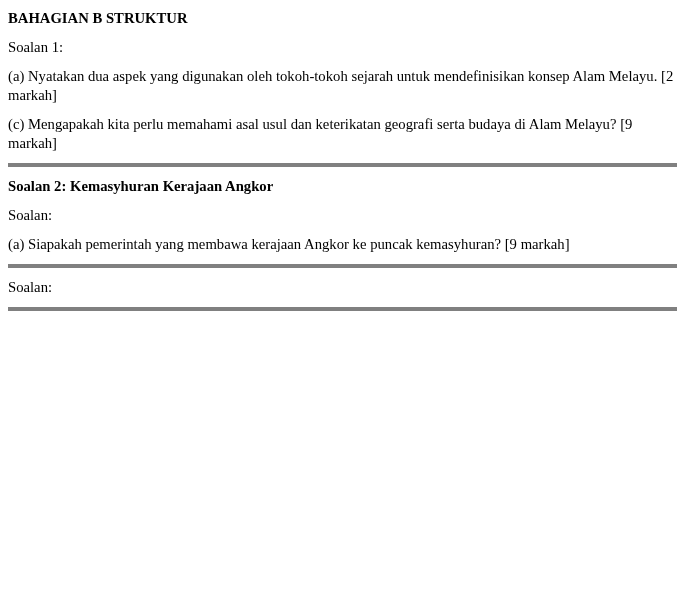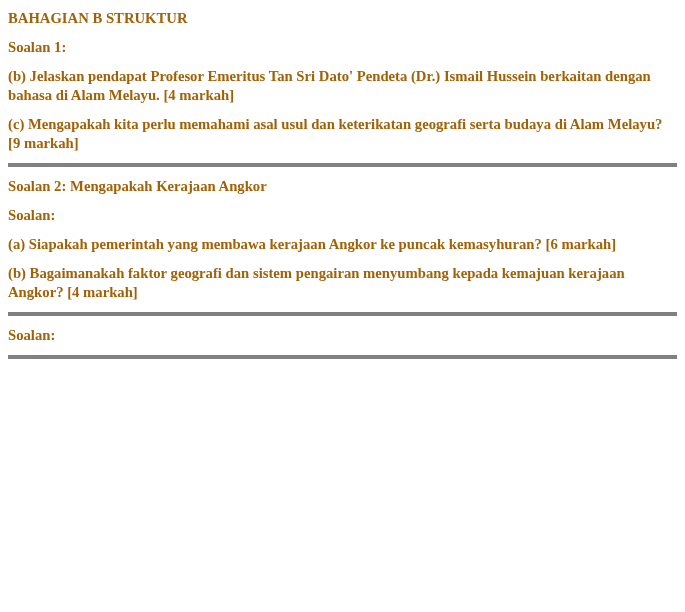--- a/index.html
+++ b/index.html
@@ -14,51 +14,49 @@
     padding: 9px 8px 0 8px;
     background: #ffffff;
     color: #000000;
     font-family: "Liberation Serif", "DejaVu Serif", serif;
     font-size: 14.7px;
     line-height: 19px;
     overflow: hidden;
   }
   .para {
     margin: 0 0 10px 0;
-    font-weight: bold;
   }
   .heading {
     font-weight: bold;
   }
   .divider {
     border: none;
     height: 4px;
     margin: 8px 0 10px 0;
     background: #808080;
   }
 </style>
 </head>
 <body>
 
-<div class="page" style="background: rgb(255, 255, 255); color: #a16207;">
+<div class="page" style="background: rgb(255, 255, 255); color: #000000;">
 
   <section>
     <p class="para heading">BAHAGIAN B STRUKTUR</p>
     <p class="para">Soalan 1:</p>
-    <p class="para">(b) Jelaskan pendapat Profesor Emeritus Tan Sri Dato' Pendeta (Dr.) Ismail Hussein berkaitan dengan bahasa di Alam Melayu. [4 markah]</p>
+    <p class="para">(a) Nyatakan dua aspek yang digunakan oleh tokoh-tokoh sejarah untuk mendefinisikan konsep Alam Melayu. [2 markah]</p>
     <p class="para">(c) Mengapakah kita perlu memahami asal usul dan keterikatan geografi serta budaya di Alam Melayu? [9 markah]</p>
   </section>
 
   <hr class="divider" style="background: rgb(128, 128, 128);">
 
   <section>
-    <p class="para heading">Soalan 2: Mengapakah Kerajaan Angkor</p>
+    <p class="para heading">Soalan 2: Kemasyhuran Kerajaan Angkor</p>
     <p class="para">Soalan:</p>
-    <p class="para">(a) Siapakah pemerintah yang membawa kerajaan Angkor ke puncak kemasyhuran? [6 markah]</p>
-    <p class="para">(b) Bagaimanakah faktor geografi dan sistem pengairan menyumbang kepada kemajuan kerajaan Angkor? [4 markah]</p>
+    <p class="para">(a) Siapakah pemerintah yang membawa kerajaan Angkor ke puncak kemasyhuran? [9 markah]</p>
   </section>
 
   <hr class="divider" style="background: rgb(128, 128, 128);">
 
   <section>
     <p class="para">Soalan:</p>
   </section>
 
   <hr class="divider" style="background: rgb(128, 128, 128);">
 

